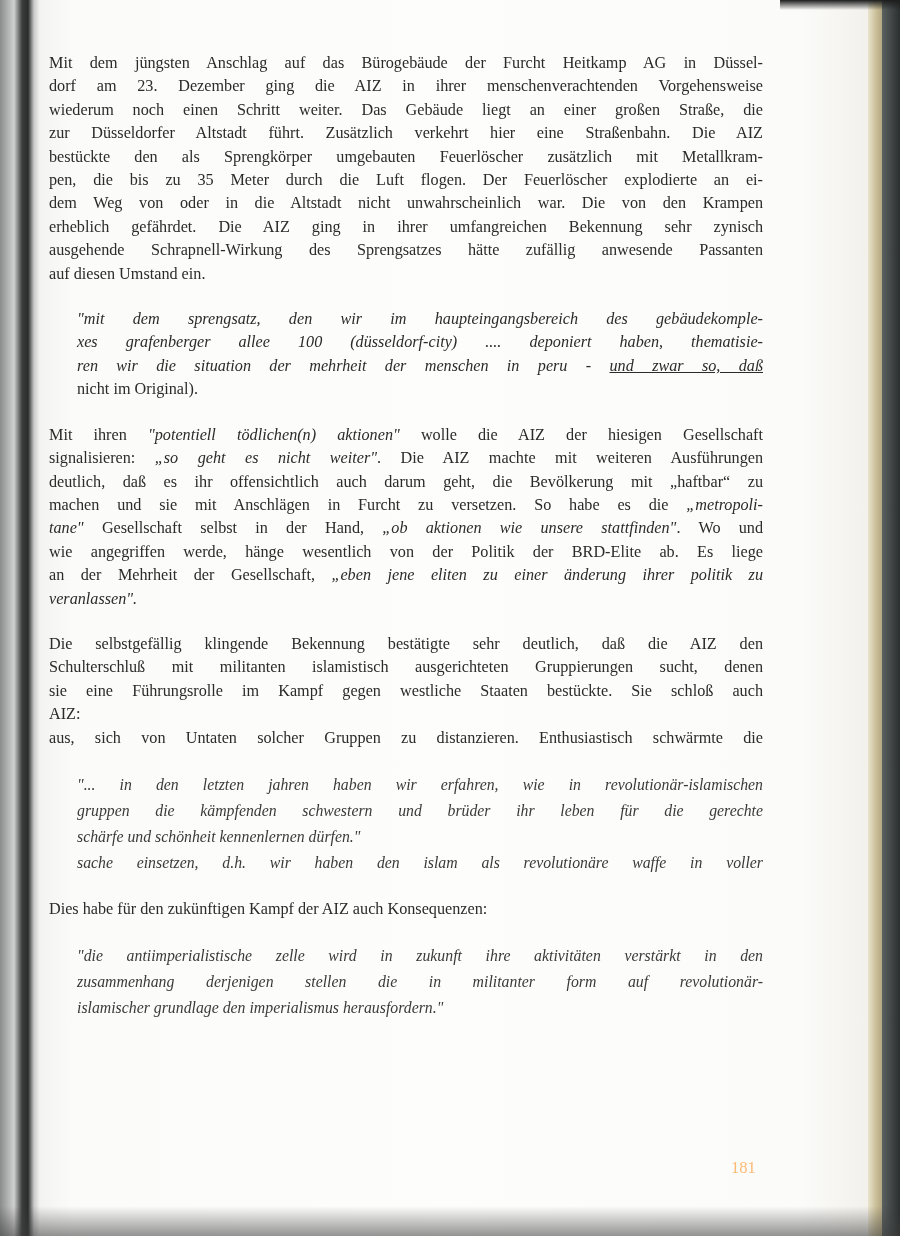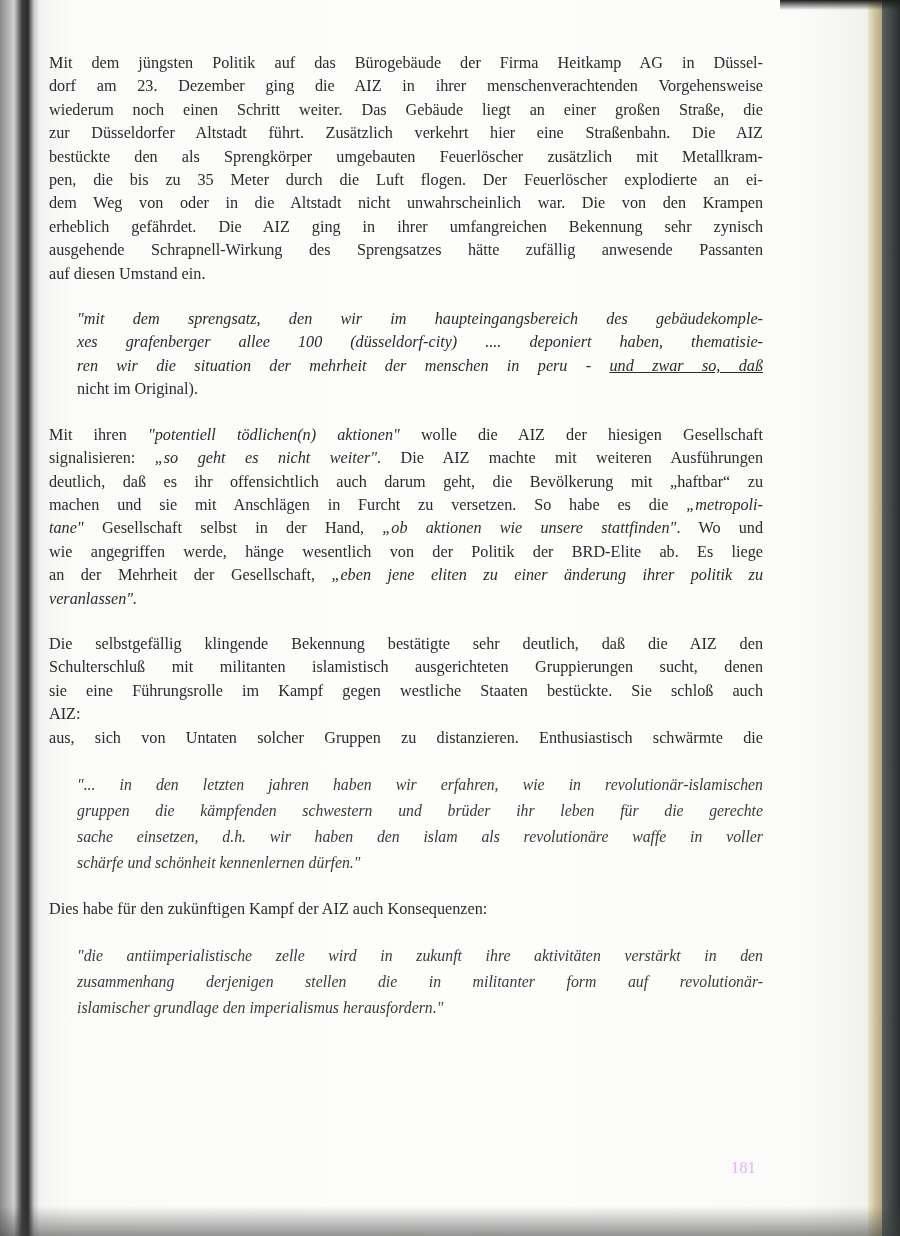--- a/index.html
+++ b/index.html
@@ -37,36 +37,36 @@
     color: #2b2b2b; font-size: 16.2px; line-height: 23.4px;
   }
   .para { margin: 0 0 22px 0; text-align: justify; }
   .quote { margin: 0 0 22px 28px; text-align: justify; }
   .quote2 { margin: 0 0 22px 28px; text-align: justify; font-style: italic; font-size: 15.8px; line-height: 26px; color: #3a3a3a; }
   .line { display: block; text-align: justify; text-align-last: justify; white-space: nowrap; }
   .line.last { text-align-last: left; }
   em, .it { font-style: italic; }
   .ul { text-decoration: underline; }
   .page-number {
-    position: absolute; left: 731px; top: 1158px; font-size: 16.5px; color: #f0abfc;
+    position: absolute; left: 731px; top: 1158px; font-size: 16.5px; color: #fdba74;
   }
 </style>
 </head>
 <body>
 
 <div class="gutter-left"></div>
 <div class="page"></div>
 <div class="page-edge"></div>
 <div class="outer-right"></div>
 <div class="top-shadow"></div>
 
 <div class="content">
 
   <div class="para">
-    <span class="line">Mit dem jüngsten Politik auf das Bürogebäude der Firma Heitkamp AG in Düssel-</span>
+    <span class="line">Mit dem jüngsten Anschlag auf das Bürogebäude der Furcht Heitkamp AG in Düssel-</span>
     <span class="line">dorf am 23. Dezember ging die AIZ in ihrer menschenverachtenden Vorgehensweise</span>
     <span class="line">wiederum noch einen Schritt weiter. Das Gebäude liegt an einer großen Straße, die</span>
     <span class="line">zur Düsseldorfer Altstadt führt. Zusätzlich verkehrt hier eine Straßenbahn. Die AIZ</span>
     <span class="line">bestückte den als Sprengkörper umgebauten Feuerlöscher zusätzlich mit Metallkram-</span>
     <span class="line">pen, die bis zu 35 Meter durch die Luft flogen. Der Feuerlöscher explodierte an ei-</span>
     <span class="line">dem Weg von oder in die Altstadt nicht unwahrscheinlich war. Die von den Krampen</span>
     <span class="line">erheblich gefährdet. Die AIZ ging in ihrer umfangreichen Bekennung sehr zynisch</span>
     <span class="line">ausgehende Schrapnell-Wirkung des Sprengsatzes hätte zufällig anwesende Passanten</span>
     <span class="line last">auf diesen Umstand ein.</span>
   </div>
@@ -93,22 +93,22 @@
     <span class="line">Die selbstgefällig klingende Bekennung bestätigte sehr deutlich, daß die AIZ den</span>
     <span class="line">Schulterschluß mit militanten islamistisch ausgerichteten Gruppierungen sucht, denen</span>
     <span class="line">sie eine Führungsrolle im Kampf gegen westliche Staaten bestückte. Sie schloß auch</span>
     <span class="line last">AIZ:</span>
     <span class="line">aus, sich von Untaten solcher Gruppen zu distanzieren. Enthusiastisch schwärmte die</span>
   </div>
 
   <div class="quote2">
     <span class="line">"... in den letzten jahren haben wir erfahren, wie in revolutionär-islamischen</span>
     <span class="line">gruppen die kämpfenden schwestern und brüder ihr leben für die gerechte</span>
+    <span class="line last">schärfe und schönheit kennenlernen dürfen."</span>
     <span class="line">sache einsetzen, d.h. wir haben den islam als revolutionäre waffe in voller</span>
-    <span class="line last">schärfe und schönheit kennenlernen dürfen."</span>
   </div>
 
   <div class="para">
     <span class="line last">Dies habe für den zukünftigen Kampf der AIZ auch Konsequenzen:</span>
   </div>
 
   <div class="quote2">
     <span class="line">"die antiimperialistische zelle wird in zukunft ihre aktivitäten verstärkt in den</span>
     <span class="line">zusammenhang derjenigen stellen die in militanter form auf revolutionär-</span>
     <span class="line last">islamischer grundlage den imperialismus herausfordern."</span>

